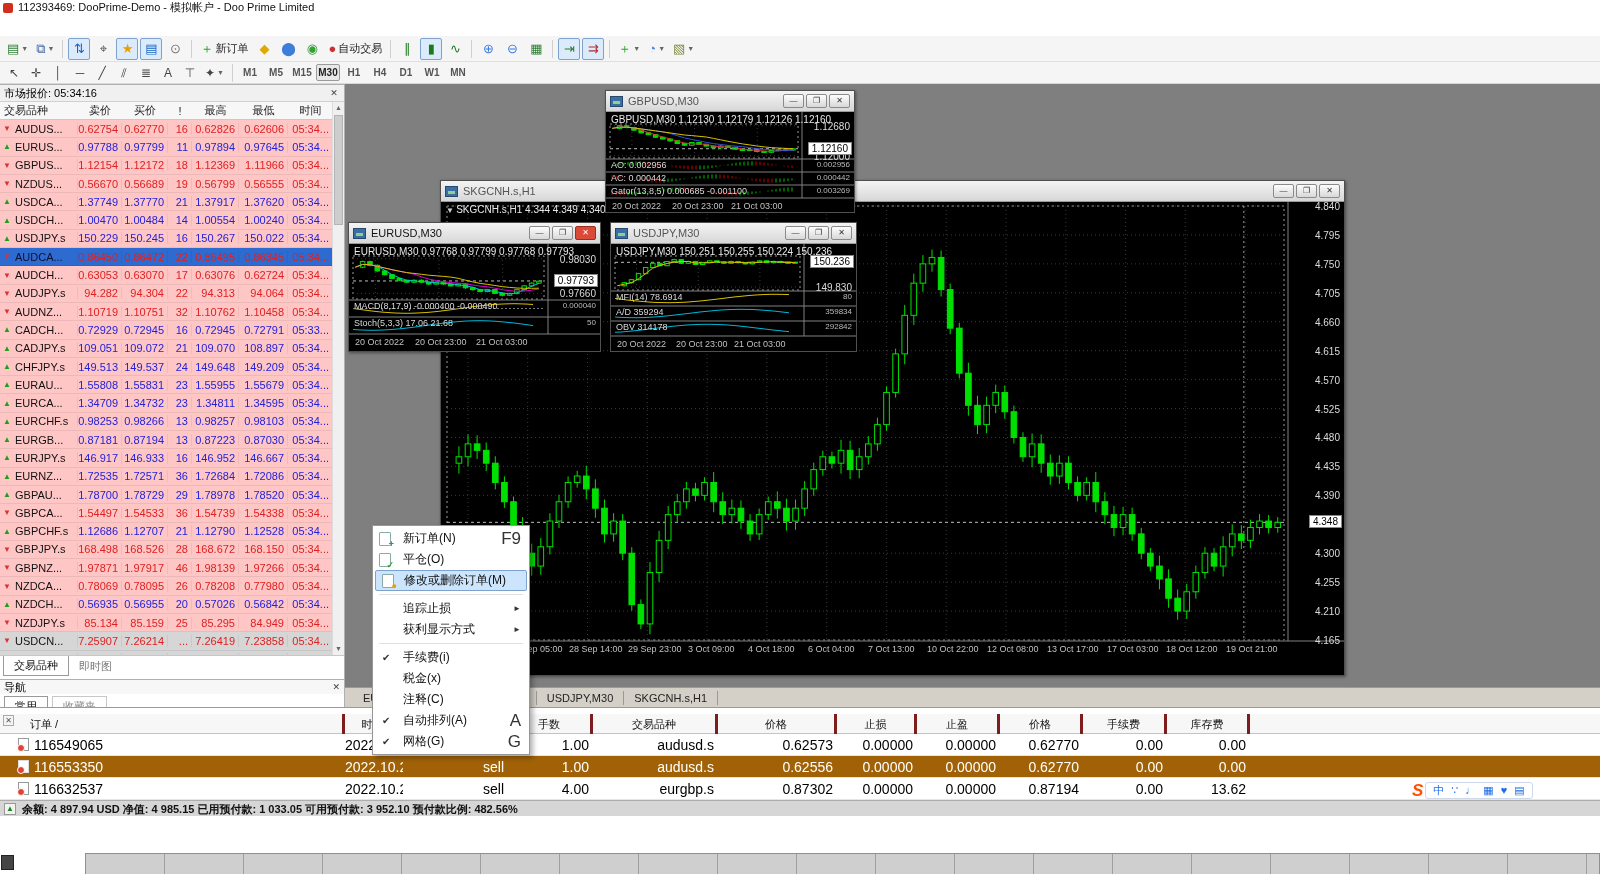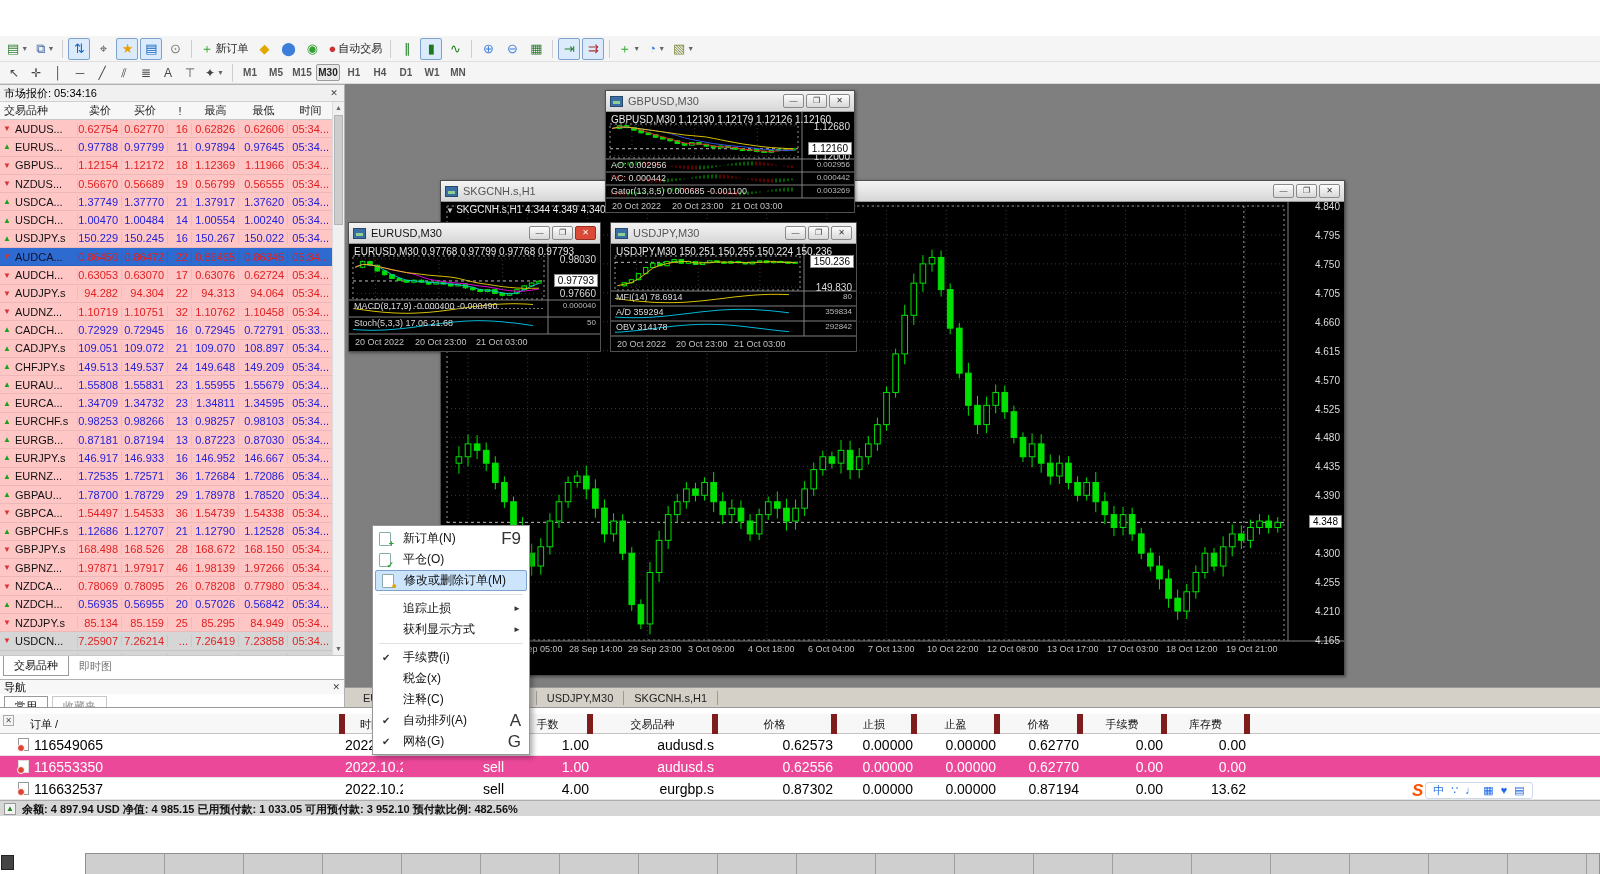--- a/index.html
+++ b/index.html
@@ -72,26 +72,26 @@
 .pane-val{position:absolute;font-size:8px;color:#bbb;white-space:nowrap;z-index:3;text-align:right}
 .xaxis{position:absolute;font-size:9px;color:#c0c0c0;white-space:nowrap}
 
 #chart-tabs{position:absolute;left:345px;top:687px;width:1255px;height:20px;background:#d4d0c8;border-top:1px solid #9a9a9a;display:flex;align-items:center;padding-left:8px}
 .ctab{font-size:11px;color:#222;padding:0 10px;border-right:1px solid #9a9a9a;height:14px;line-height:14px}
 
 #terminal{position:absolute;left:0;top:707px;width:1600px;height:109px;background:#fff;border-top:1px solid #9a9a9a}
 .term-x{position:absolute;left:3px;top:7px;width:11px;height:11px;border:1px solid #aaa;font-size:8px;line-height:9px;text-align:center;color:#555;background:#f4f4f4}
 .trow{display:grid;grid-template-columns:345px 58px 105px 85px 125px 119px 80px 83px 83px 84px 83px 1fr;align-items:center}
 .term-head{height:20px;margin-top:6px;border-bottom:1px solid #c4c4c4;background:#f7f7f7}
-.term-head .c{font-size:11px;text-align:center;color:#111;border-right:6px solid #7f1d1d;height:20px;line-height:20px}
+.term-head .c{font-size:11px;text-align:center;color:#111;border-right:3px solid #7f1d1d;height:20px;line-height:20px}
 .term-head .c:first-child{text-align:left;padding-left:30px}
 .trow.data{height:22px;border-bottom:1px solid #e6e6e6}
 .trow.data .c{font-size:14px;text-align:right;padding-right:4px;white-space:nowrap;overflow:hidden}
 .trow.data .c.ord{text-align:left;padding-left:18px;display:flex;align-items:center;gap:5px}
-.trow.data.selected{background:#ec4899;color:#fff}
+.trow.data.selected{background:#a16207;color:#fff}
 .odoc{width:11px;height:13px;background:#fff;border:1px solid #999;position:relative;flex:0 0 auto}
 .odoc::after{content:"";position:absolute;left:-2px;bottom:-2px;width:6px;height:6px;border-radius:50%;background:#d43;border:1px solid #fff}
 .trow.data.selected .odoc{border-color:#dcdcdc}
 #status-bar{position:absolute;left:0;top:92px;width:1600px;height:17px;background:#d6d6d6;border-top:1px solid #adadad;display:flex;align-items:center;gap:6px;padding-left:4px}
 #status-bar .sico{width:12px;height:12px;border:1px solid #999;background:#f2f2f2;color:#1c8a1c;font-size:8px;line-height:10px;text-align:center}
 #status-bar .stxt{font-size:11px;font-weight:bold;color:#111}
 
 #ctx-menu{position:absolute;left:372px;top:525px;width:158px;background:#fff;border:1px solid #979797;box-shadow:3px 3px 5px rgba(0,0,0,.3);z-index:60;padding:2px 0}
 .cmi{height:21px;display:flex;align-items:center;position:relative;padding-left:30px;padding-right:8px;font-size:12px;color:#111}
 .cmi .sc{margin-left:auto;font-size:17px;color:#333}
@@ -108,20 +108,24 @@
 #sogou{position:absolute;left:1412px;top:781px;height:19px;display:flex;align-items:center;z-index:70}
 #sogou .slogo{font-size:17px;font-weight:bold;font-style:italic;color:#ff5000;margin-right:2px}
 #sogou .bar{display:flex;align-items:center;gap:7px;background:#fff;border:1px solid #cdd8ea;border-radius:3px;height:17px;padding:0 7px}
 #sogou .bar span{color:#1e6ae8;font-size:11px;line-height:1}
 svg{display:block}
 </style>
 </head>
 <body>
 
 <div id="app">
+  <div class="titlebar">
+    <div class="app-icon"></div>
+    <span>112393469: DooPrime-Demo - 模拟帐户 - Doo Prime Limited</span>
+  </div>
   <div class="toolbar" id="toolbar1">
       <div class="tbtn">
         <span class="glyph" style="color: rgb(46, 125, 50);">▤</span>
         <span class="dd">▼</span>
       </div>
       <div class="tbtn">
         <span class="glyph" style="color: rgb(74, 109, 167);">⧉</span>
         <span class="dd">▼</span>
       </div>
       <div class="tsep"></div>

